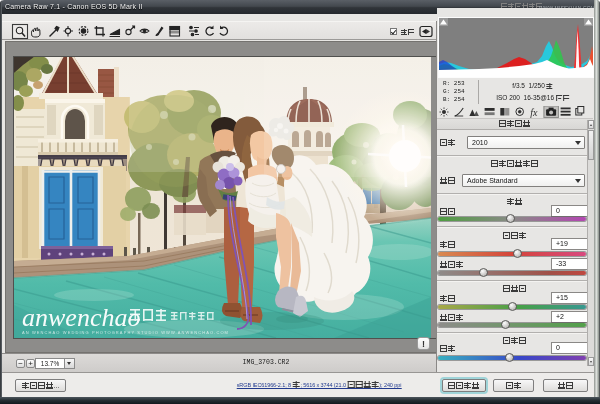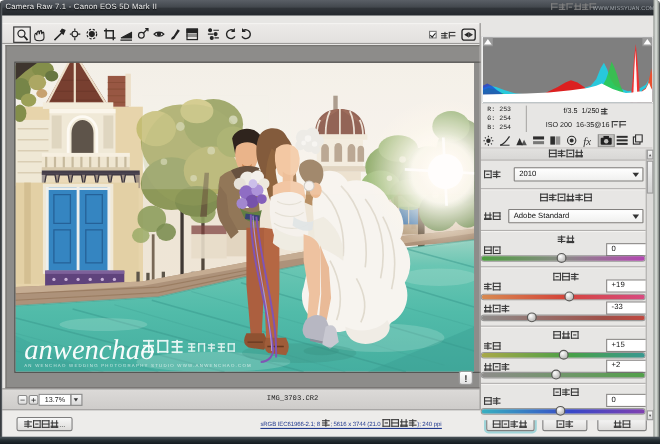--- a/index.html
+++ b/index.html
@@ -47,21 +47,21 @@
 .zbtn{position:absolute;top:5px;width:9px;height:9px;background:linear-gradient(#fdfdfd,#dcdcdc);border:1px solid #8a8a8a;border-radius:2px;font-size:8px;line-height:7px;text-align:center;color:#222}
 #zpct{position:absolute;left:33px;top:4px;width:30px;height:11px;background:#fff;border:1px solid #8a8a8a;font-size:6.5px;line-height:10px;text-align:center;color:#222}
 #zdd{position:absolute;left:62px;top:4px;width:11px;height:11px;background:linear-gradient(#f6f6f6,#d8d8d8);border:1px solid #8a8a8a;font-size:5px;line-height:10px;text-align:center;color:#333}
 #fname{position:absolute;left:264px;top:5px;transform:translateX(-50%);font-size:6.5px;color:#1a1a1a;font-family:"Liberation Mono",monospace}
 
 #bbar{position:absolute;left:2px;top:372px;width:596px;height:25px;background:#edecea;border-top:1px solid #989694}
 .btn{position:absolute;top:6px;height:13px;background:linear-gradient(#f8f8f8,#dddcda);border:1px solid #7e7e7e;border-radius:2px;text-align:center;font-size:6.5px;color:#222;padding-top:2px}
 #link{position:absolute;left:317px;top:8px;transform:translateX(-50%);font-size:5.5px;letter-spacing:-.1px;color:#223a8e;border-bottom:1px solid #223a8e;white-space:nowrap}
 #link .gA,#link .gB,#link .gC,#link .gD{background-color:transparent}
 
-#panel{position:absolute;left:437px;top:24px;width:157px;height:358px;background:#e7e6e4}
+#panel{position:absolute;left:437px;top:8px;width:157px;height:358px;background:#e7e6e4}
 #vdiv{position:absolute;left:436px;top:21px;width:1px;height:351px;background:#8a8886}
 
 #lframe{position:absolute;left:0;top:0;width:2px;height:404px;background:linear-gradient(90deg,#2c3034,#63686d)}
 #rframe{position:absolute;left:594px;top:0;width:6px;height:404px;background:linear-gradient(90deg,#8e938e,#dfe3df 40%,#9aa09a 75%,#33373b)}
 #bframe{position:absolute;left:0;top:397px;width:600px;height:7px;background:linear-gradient(#4d565c,#273035 45%,#11181d)}
 
 #hist{position:absolute;left:1px;top:9px;width:156px;height:61px;background:#7f7f7f;border:1px solid #fcfcfc}
 
 .combo{position:absolute;height:13px;background:linear-gradient(#fff,#f0f0ef);border:1px solid #82807e;border-radius:1px;font-size:7px;color:#111;line-height:11px;padding-left:4px}
 .combo:after{content:"";position:absolute;right:3px;top:4px;border:3px solid transparent;border-top:4px solid #333}

